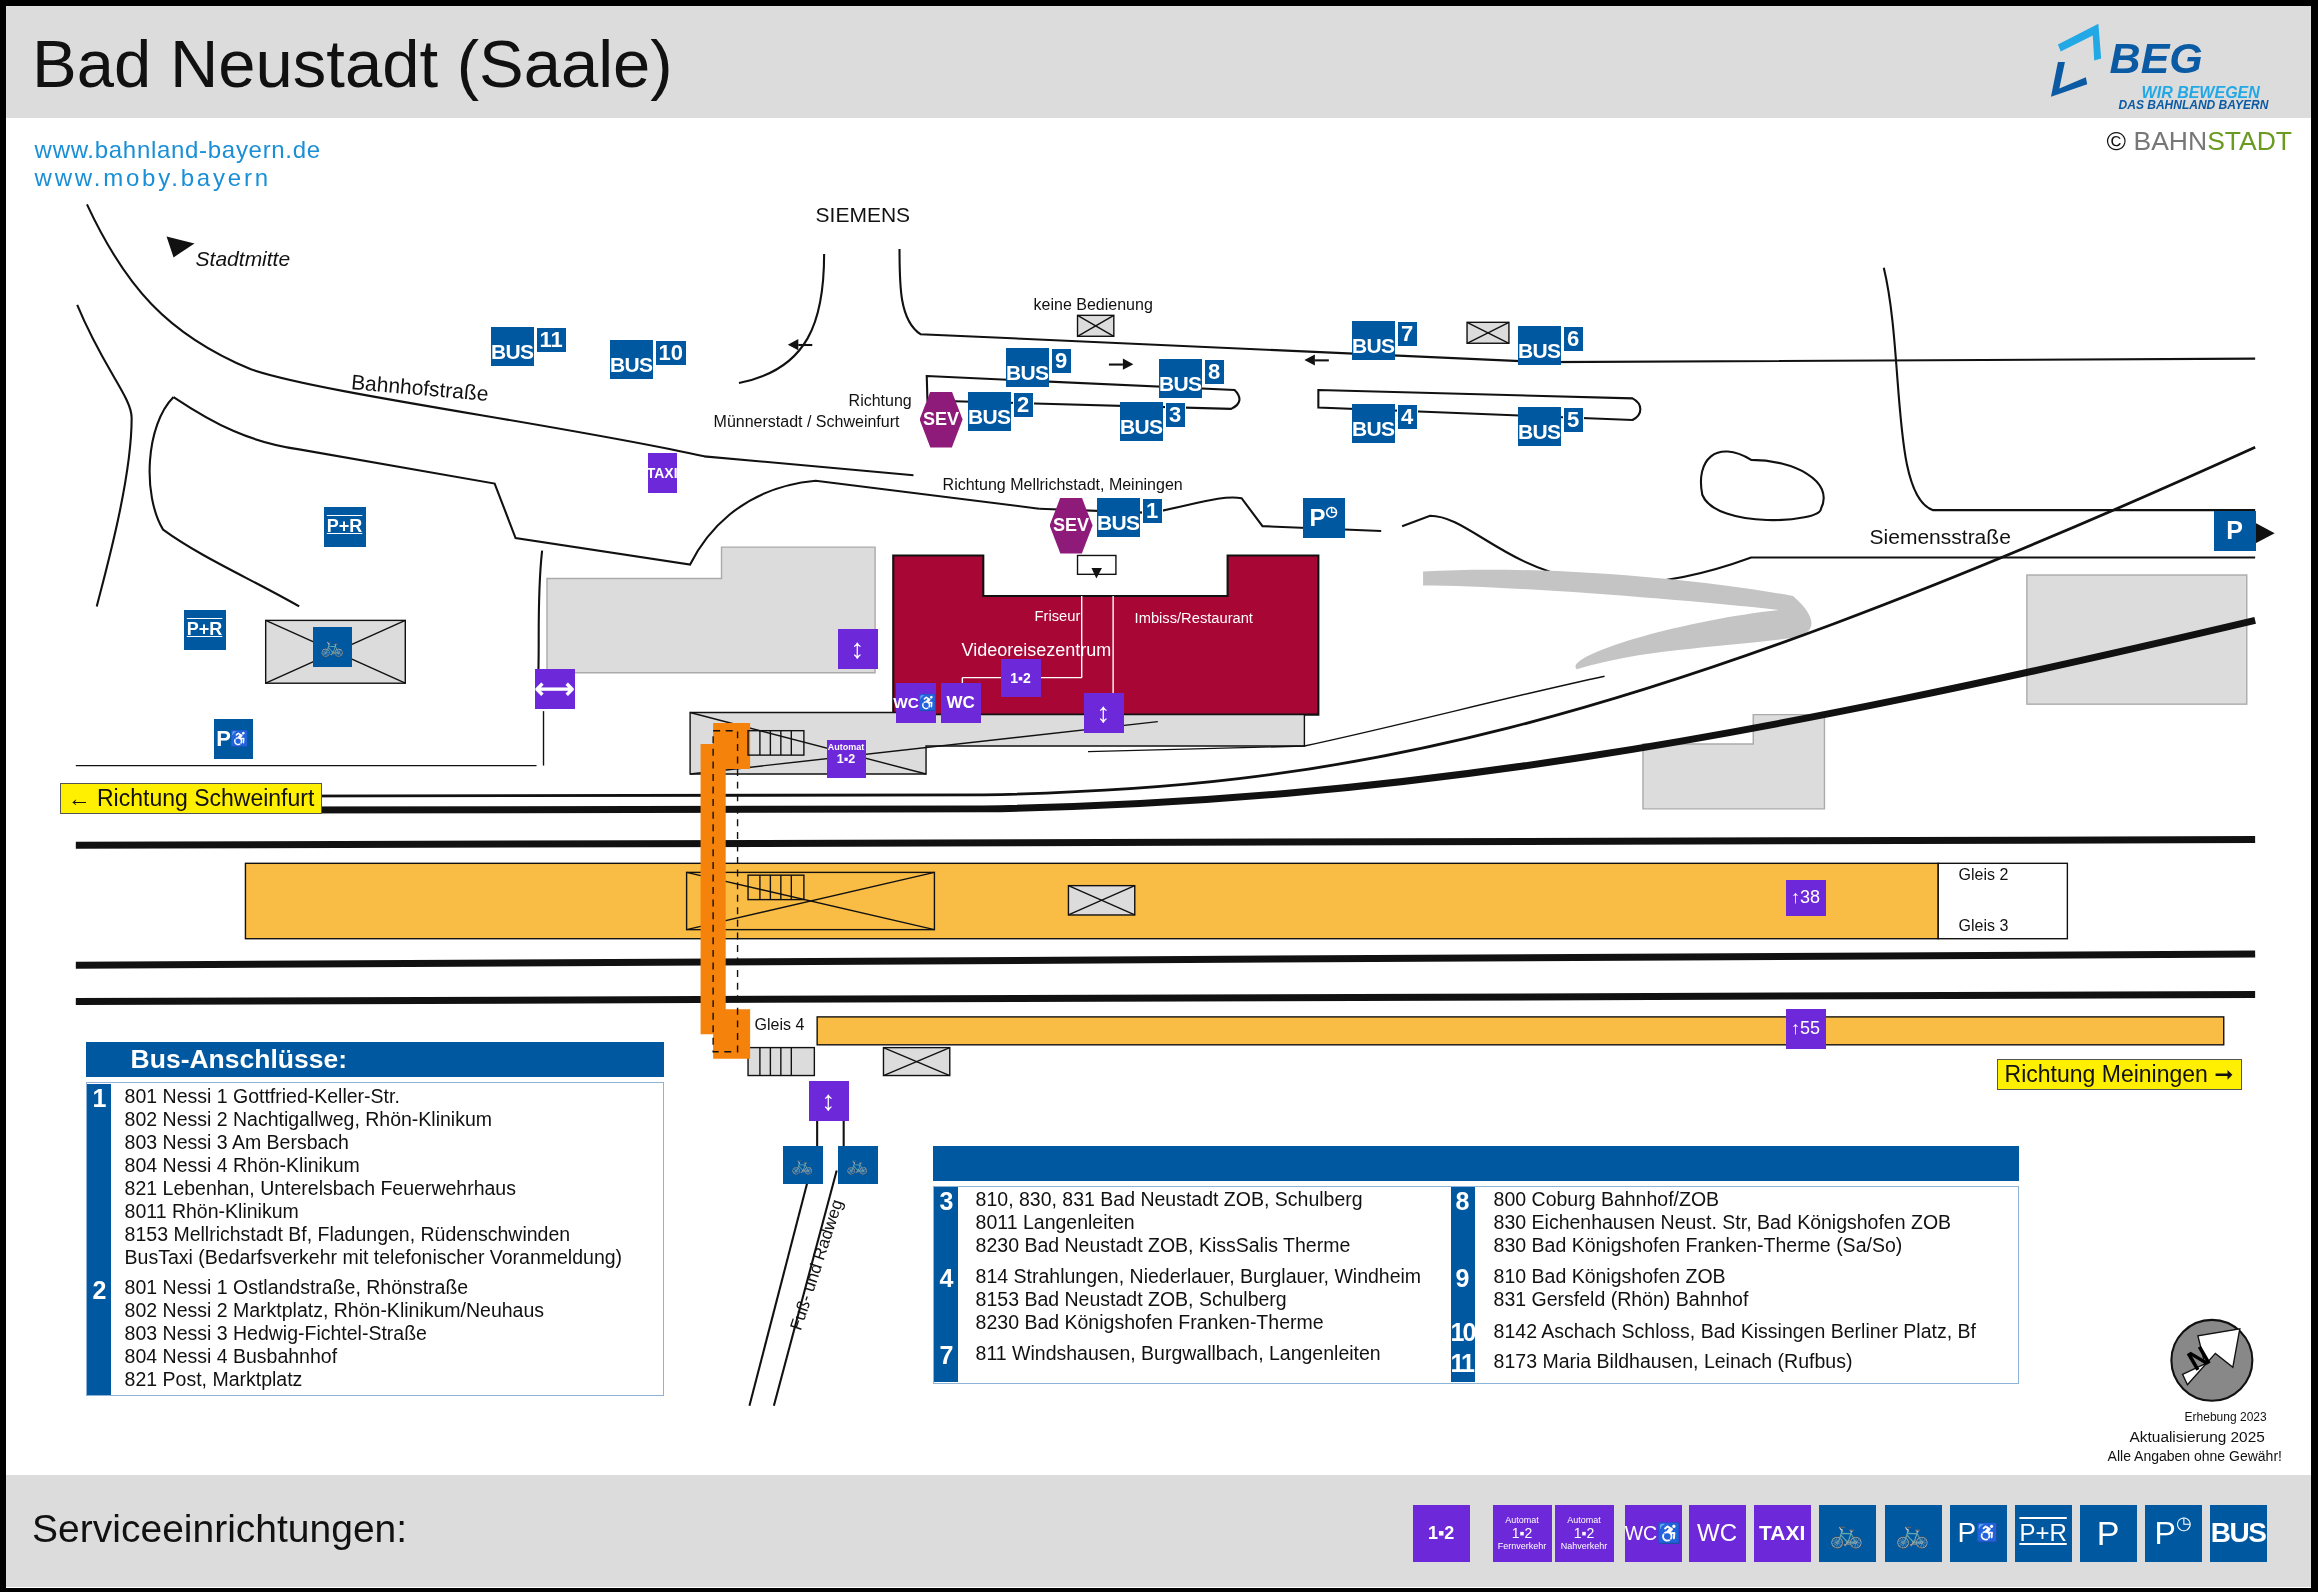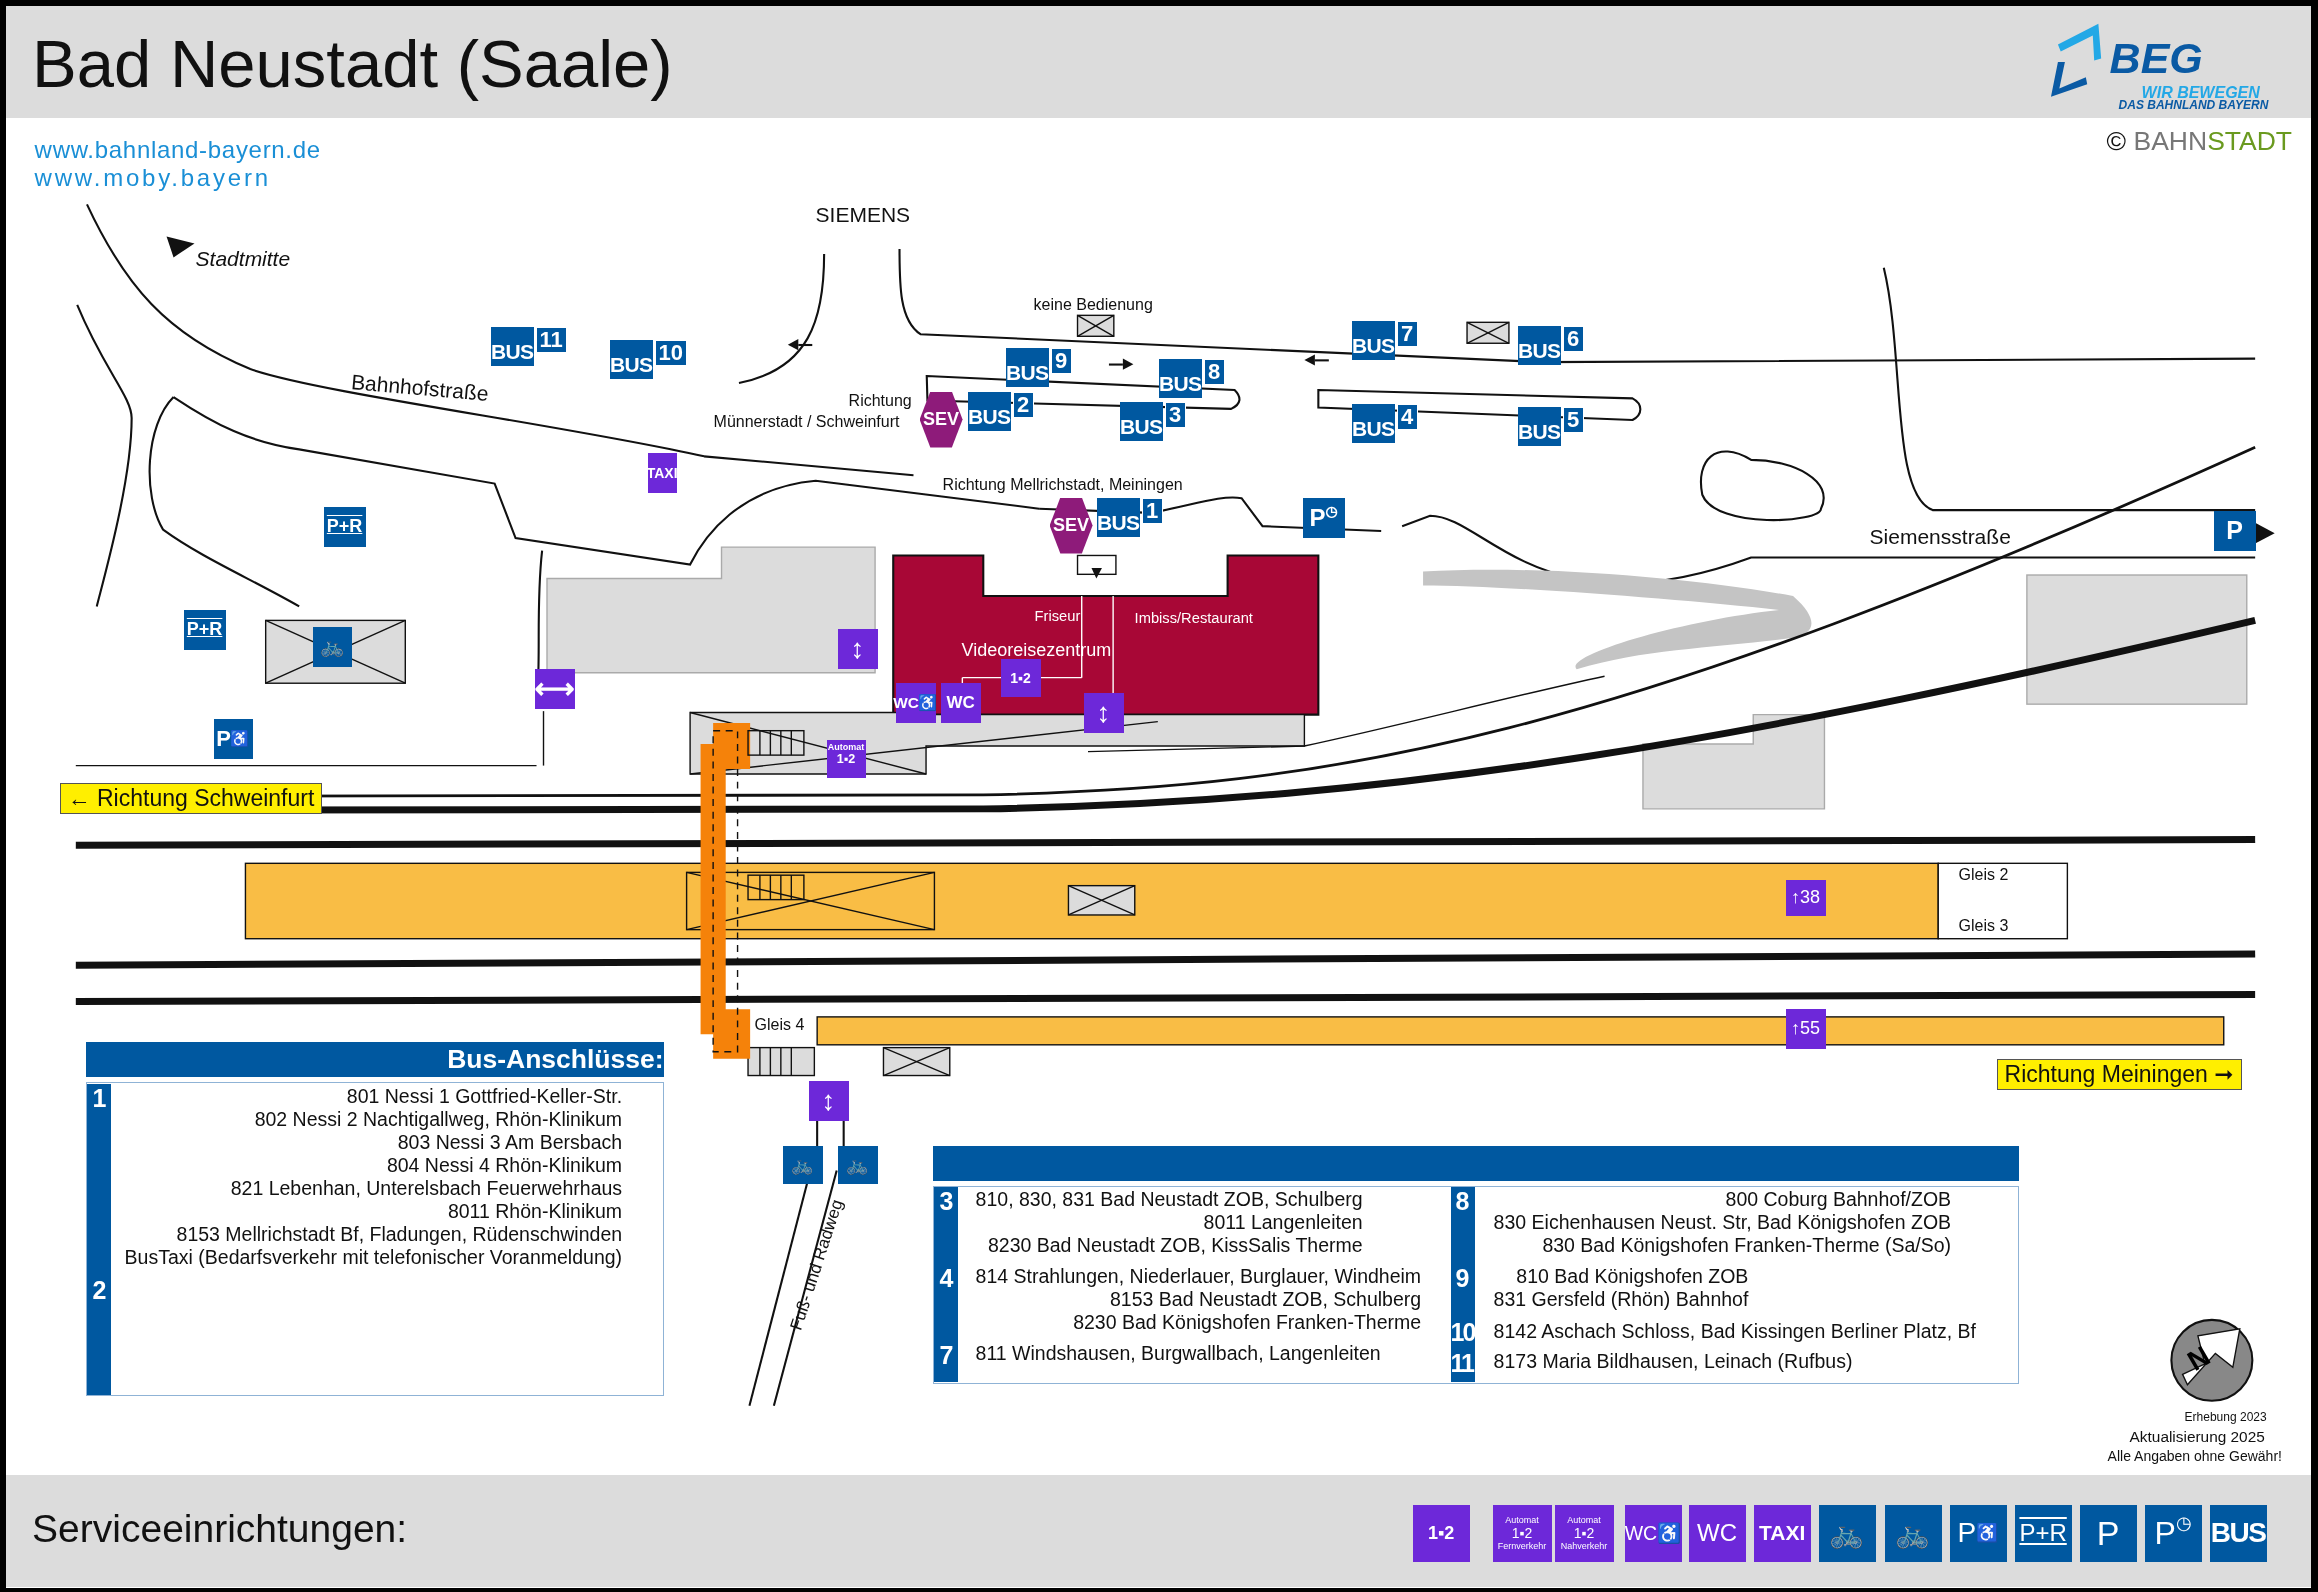--- a/index.html
+++ b/index.html
@@ -1,16 +1,16 @@
 <!DOCTYPE html>
 <html style="font-size:11px"><head>
 <meta charset="utf-8">
 <style>
   html,body{margin:0;padding:0;background:#000;}
-  #page{position:relative;width:2319px;height:1593px;background:#000;overflow:hidden;font-family:"Liberation Sans",sans-serif;text-align:right;}
+  #page{position:relative;width:2319px;height:1593px;background:#000;overflow:hidden;font-family:"Liberation Sans",sans-serif;}
   #inner{position:absolute;left:5.6px;top:5.6px;width:2305px;height:1582px;background:#fff;overflow:hidden;}
   .abs{position:absolute;}
   #header{left:0;top:0;width:2305px;height:112px;background:#dcdcdc;}
   #title{left:26.5px;top:19.5px;font-size:67px;color:#111;white-space:nowrap;}
   .link{font-size:24px;color:#1a8fd6;letter-spacing:0.7px;white-space:nowrap;}
   #beg-logo{left:2038px;top:7px;width:237px;height:105px;}
   #beg-text{left:2104px;top:28px;font-size:43px;font-weight:bold;font-style:italic;color:#0a5aa4;}
   #beg-tag1{left:2136px;top:78px;font-size:16px;font-weight:bold;font-style:italic;color:#23a8e6;}
   #beg-tag2{left:2113px;top:92px;font-size:12px;font-weight:bold;font-style:italic;color:#0a5aa4;}
   #copyright{left:2101px;top:120px;font-size:26.5px;white-space:nowrap;}
@@ -294,20 +294,27 @@
     <div class="line">801 Nessi 1 Gottfried-Keller-Str.</div>
     <div class="line">802 Nessi 2 Nachtigallweg, Rhön-Klinikum</div>
     <div class="line">803 Nessi 3 Am Bersbach</div>
     <div class="line">804 Nessi 4 Rhön-Klinikum</div>
     <div class="line">821 Lebenhan, Unterelsbach Feuerwehrhaus</div>
     <div class="line">8011 Rhön-Klinikum</div>
     <div class="line">8153 Mellrichstadt Bf, Fladungen, Rüdenschwinden</div>
     <div class="line">BusTaxi (Bedarfsverkehr mit telefonischer Voranmeldung)</div>
   </div>
   <div class="stop-num" style="left:87px;top:1270px;">2</div>
+  <div class="abs" style="left:119px;top:1270px;">
+    <div class="line">801 Nessi 1 Ostlandstraße, Rhönstraße</div>
+    <div class="line">802 Nessi 2 Marktplatz, Rhön-Klinikum/Neuhaus</div>
+    <div class="line">803 Nessi 3 Hedwig-Fichtel-Straße</div>
+    <div class="line">804 Nessi 4 Busbahnhof</div>
+    <div class="line">821 Post, Marktplatz</div>
+  </div>
 
   <div class="panel-head" style="left:927px;top:1140px;width:1086px;height:35px;"></div>
   <div class="panel-body" style="left:927px;top:1180px;width:1086px;height:198px;"></div>
   <div class="stop-col" style="left:928px;top:1181px;width:24.4px;height:195px;"></div>
   <div class="stop-col" style="left:1445px;top:1181px;width:24.4px;height:195px;"></div>
 
   <div class="stop-num" style="left:934px;top:1181px;">3</div>
   <div class="abs" style="left:970px;top:1182px;">
     <div class="line">810, 830, 831 Bad Neustadt ZOB, Schulberg</div>
     <div class="line">8011 Langenleiten</div>

